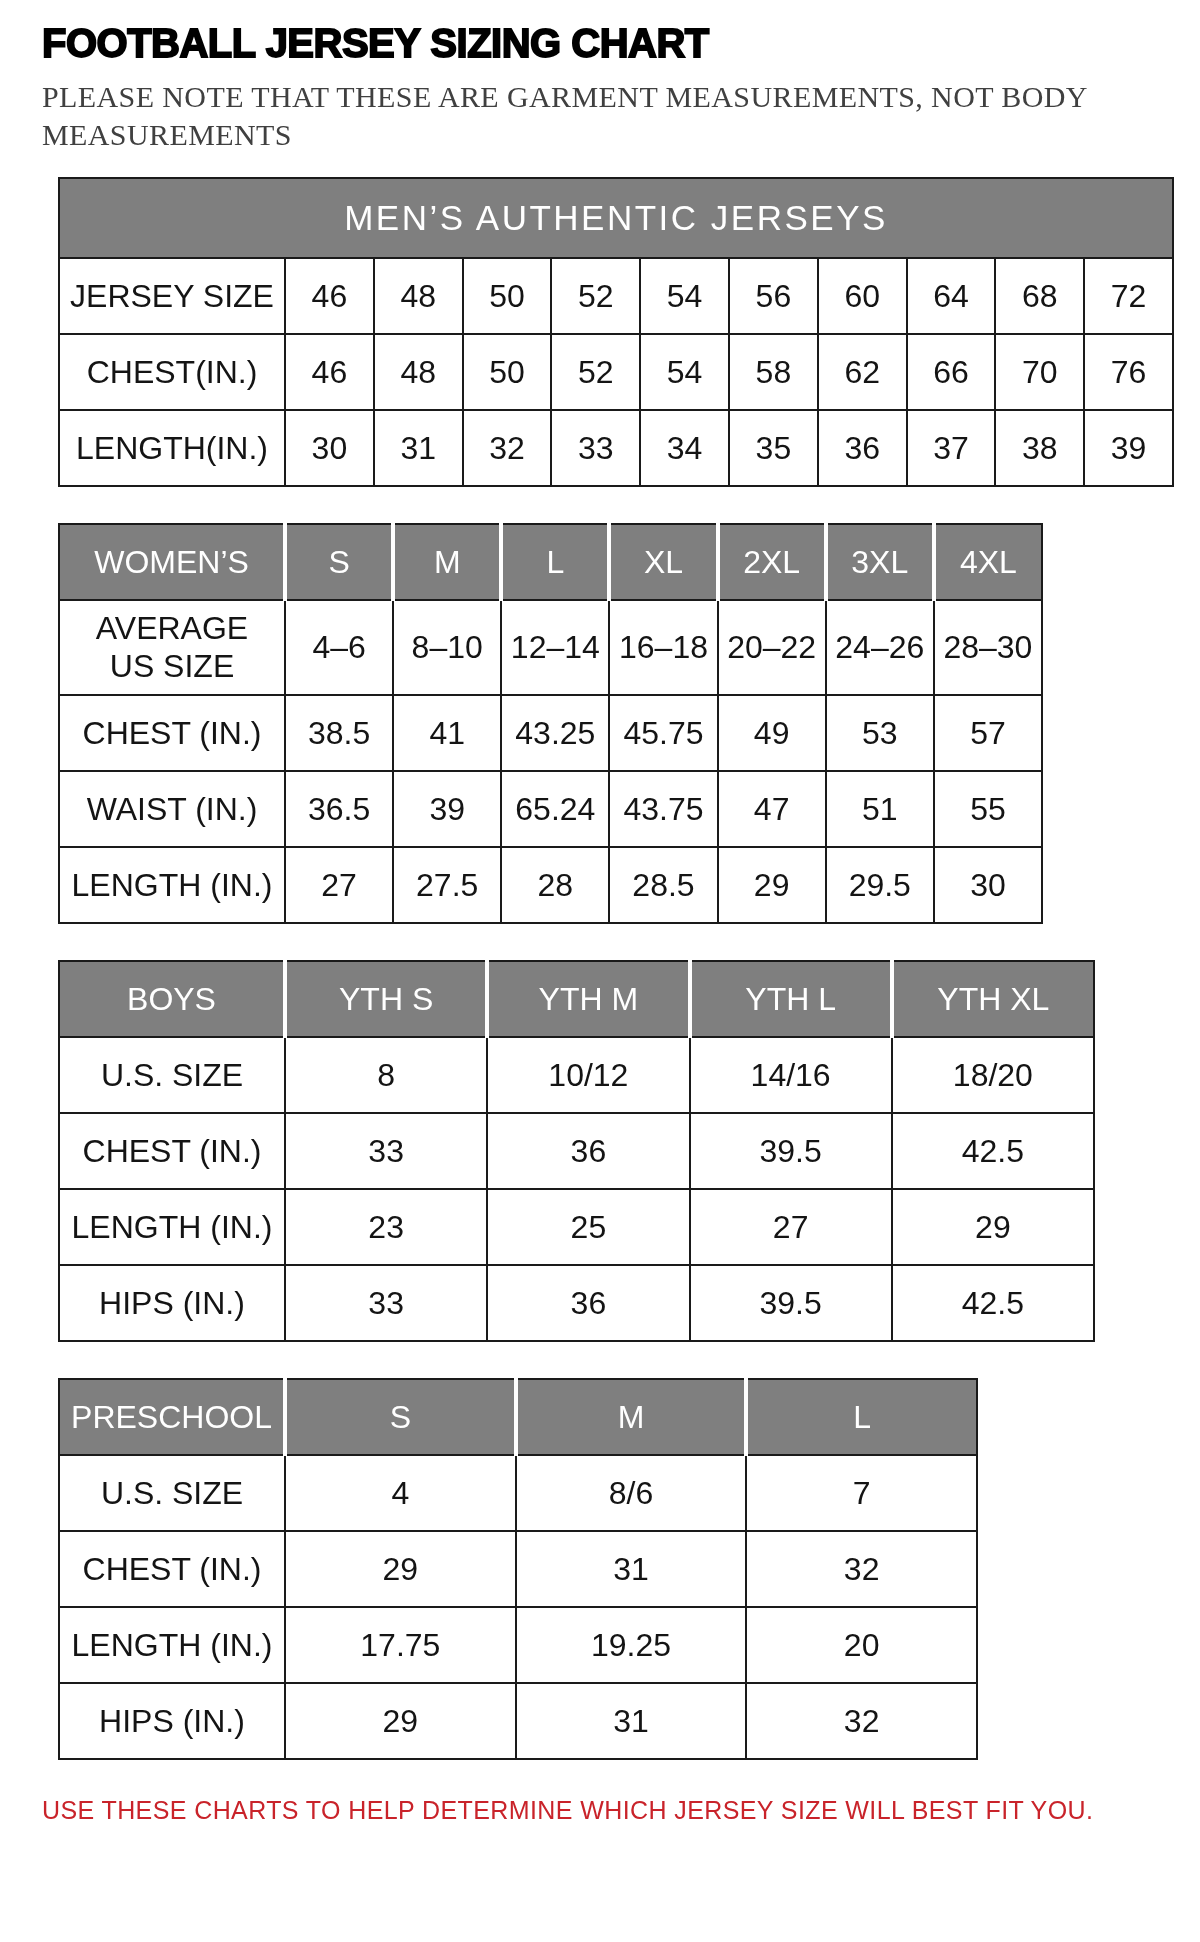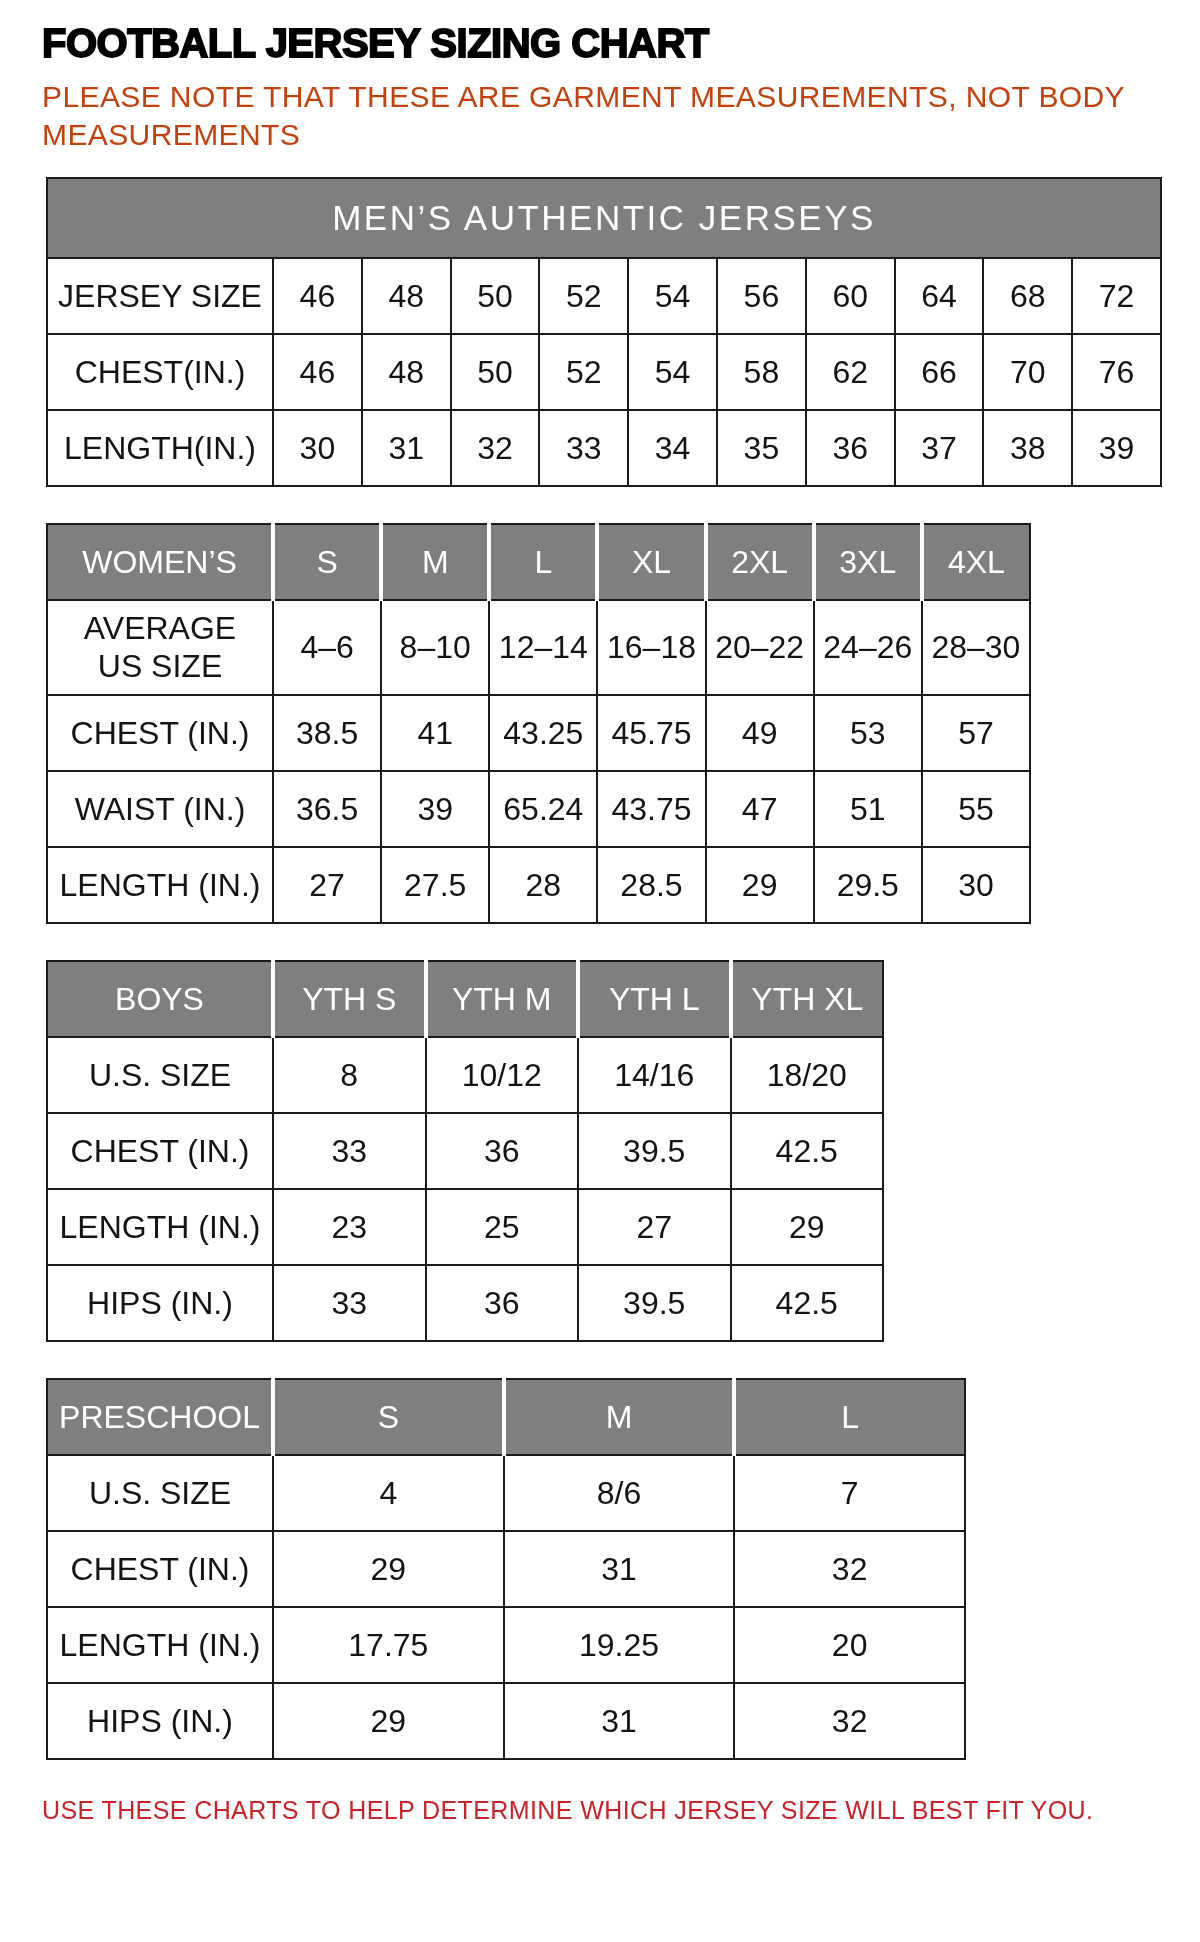--- a/index.html
+++ b/index.html
@@ -17,37 +17,38 @@
     font-weight: 900;
     font-size: 40px;
     line-height: 1.15;
     letter-spacing: -0.5px;
     color: #000000;
     -webkit-text-stroke: 1.8px #000000;
   }
 
   .note {
     margin: 12px 0 24px 0;
-    color: #c2410c;
+    color: #404040;
     font-size: 30px;
     line-height: 1.25;
     letter-spacing: 0.4px;
     max-width: 1116px;
+    font-family: Liberation Serif, serif;
   }
 
   .size-table {
     border-collapse: collapse;
     table-layout: fixed;
-    margin: 0 0 36px 4px;
+    margin: 0 0 36px 16px;
     background: #ef4444;
     padding-left: 28px;
   }
   .t-mens      { width: 1116px; }
   .t-womens    { width: 985px; }
-  .t-boys      { width: 838px; }
+  .t-boys      { width: 1037px; }
   .t-preschool { width: 920px; }
 
   col.label-col { width: 226px; }
 
   .size-table td, .size-table th {
     border: 2px solid #1a1a1a;
     text-align: center;
     vertical-align: middle;
     font-size: 32px;
     font-weight: 400;

